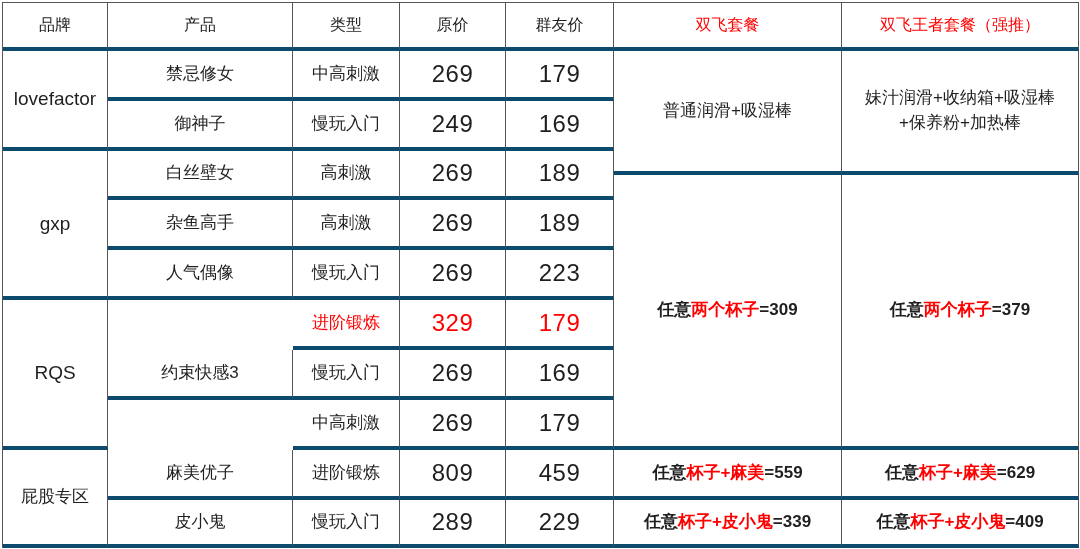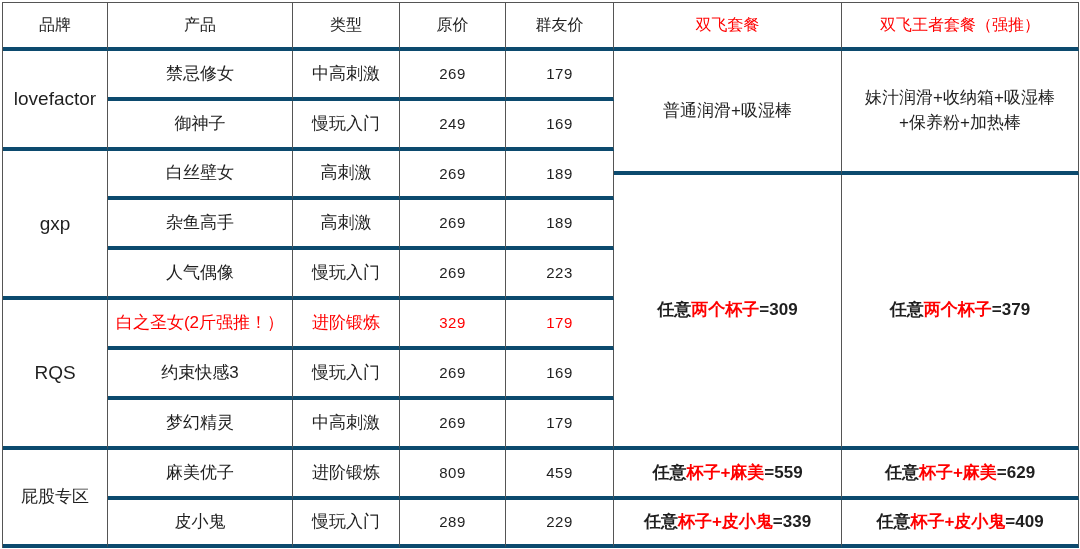--- a/index.html
+++ b/index.html
@@ -25,21 +25,21 @@
     border-bottom:4px solid #0c4a6e;
     display:flex;align-items:center;justify-content:center;
     text-align:center;
     font-size:17px;
     line-height:1.45;
     box-sizing:border-box;
     overflow:hidden;
   }
   .h{font-size:16px;}
   .hred{color:#ff0000;font-weight:normal;font-size:16px;}
-  .num{font-size:15px;letter-spacing:0.5px;}
+  .num{font-size:24px;letter-spacing:0.5px;}
   .latin{font-size:19px;}
   .red{color:#ff0000;}
   .pkg{padding:0 14px;}
   .pkg .rd{color:#ff0000;font-weight:bold;font-style:normal;}
   .pkg span,.pkg b{white-space:pre-wrap;font-weight:bold;}
 </style>
 </head>
 <body>
 
 <div class="wrap">
@@ -76,31 +76,29 @@
     <div class="cell" style="grid-area:6/2/7/3">杂鱼高手</div>
     <div class="cell" style="grid-area:6/3/7/4">高刺激</div>
     <div class="cell num" style="grid-area:6/4/7/5">269</div>
     <div class="cell num" style="grid-area:6/5/7/6">189</div>
 
     <div class="cell" style="grid-area:7/2/8/3">人气偶像</div>
     <div class="cell" style="grid-area:7/3/8/4">慢玩入门</div>
     <div class="cell num" style="grid-area:7/4/8/5">269</div>
     <div class="cell num" style="grid-area:7/5/8/6">223</div>
 
-    <div class="cell red" style="grid-area:8/2/9/3">白之圣女(2斤强推！）</div>
     <div class="cell red" style="grid-area:8/3/9/4">进阶锻炼</div>
     <div class="cell num red" style="grid-area:8/4/9/5">329</div>
     <div class="cell num red" style="grid-area:8/5/9/6">179</div>
 
     <div class="cell" style="grid-area:9/2/10/3">约束快感3</div>
     <div class="cell" style="grid-area:9/3/10/4">慢玩入门</div>
     <div class="cell num" style="grid-area:9/4/10/5">269</div>
     <div class="cell num" style="grid-area:9/5/10/6">169</div>
 
-    <div class="cell" style="grid-area:10/2/11/3">梦幻精灵</div>
     <div class="cell" style="grid-area:10/3/11/4">中高刺激</div>
     <div class="cell num" style="grid-area:10/4/11/5">269</div>
     <div class="cell num" style="grid-area:10/5/11/6">179</div>
 
     <div class="cell" style="grid-area:11/2/12/3">麻美优子</div>
     <div class="cell" style="grid-area:11/3/12/4">进阶锻炼</div>
     <div class="cell num" style="grid-area:11/4/12/5">809</div>
     <div class="cell num" style="grid-area:11/5/12/6">459</div>
 
     <div class="cell" style="grid-area:12/2/13/3">皮小鬼</div>

